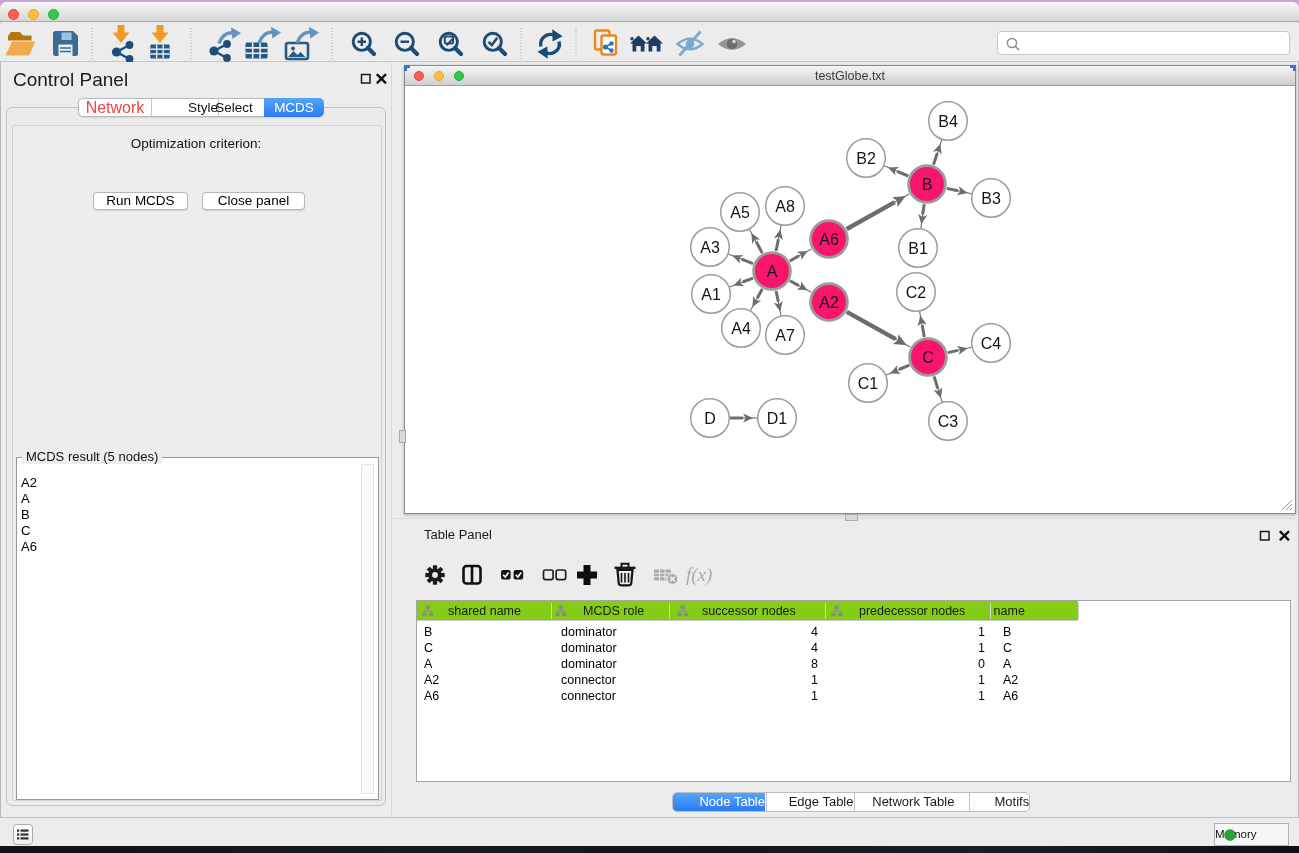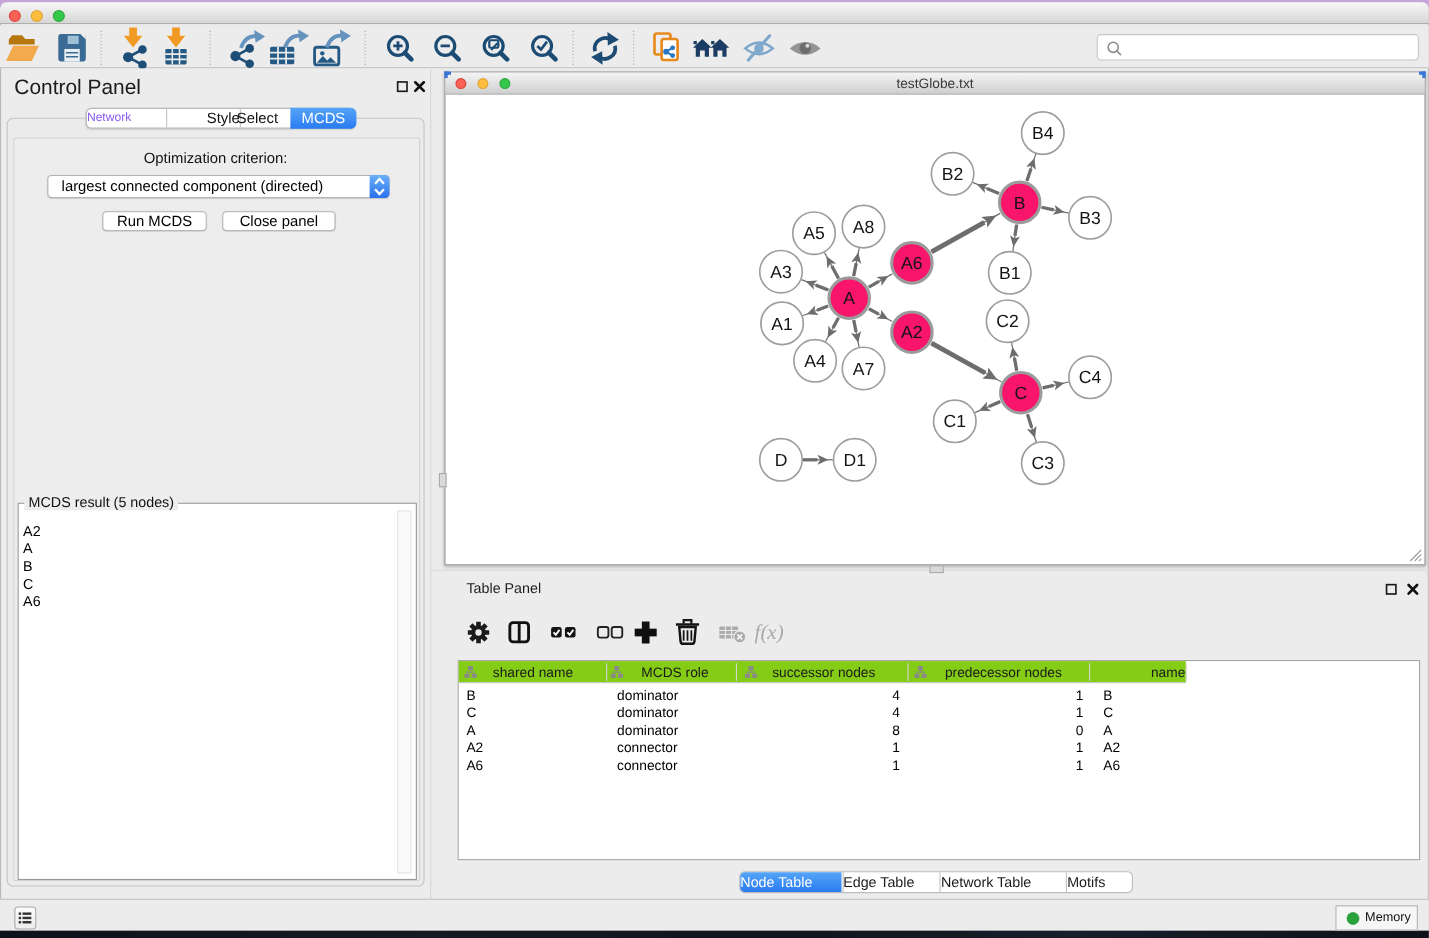--- a/index.html
+++ b/index.html
@@ -35,26 +35,26 @@
 #nw-title{position:absolute;left:0;top:3px;width:100%;text-align:center;font-size:12.5px;font-weight:normal;color:#3a3a3a}
 
 #tp-title{left:424px;top:525px;font-size:13px;color:#1c1c1c}
 #tbl{left:416px;top:598px;width:875px;height:182px;background:#fff;border:1px solid #a5a5a5}
 #tbl-head{position:absolute;left:0;top:0;width:661px;height:20px;background:#84cc16;border-bottom:1px solid #c9c9c9}
 .hsep{position:absolute;top:2px;width:1px;height:16px;background:#d4d4d4}
 .htxt{position:absolute;top:2.5px;font-size:12.5px;color:#1a1a1a}
 .row{position:absolute;font-size:12.5px;color:#000;height:16px;line-height:16px}
 
 #btabs{left:672px;top:790px;width:358px;height:20px;background:#fff;border:1px solid #bdbdbd;border-radius:5px}
-.bseg{position:absolute;top:0;height:18px;font-size:13px;line-height:18px;text-align:left;color:#1a1a1a}
+.bseg{position:absolute;top:0;height:18px;font-size:13px;line-height:18px;text-align:right;color:#1a1a1a}
 #bt-node{left:0;width:92px;background:linear-gradient(#55a5f8,#2a7bf1);color:#fff;border-radius:4px 0 0 4px}
 
 #sbar{left:0;top:815px;width:1299px;height:29px;background:#ececec;border-top:1px solid #c0c0c0}
 #lstbtn{left:13px;top:822px;width:20px;height:21px;background:linear-gradient(#fdfdfd,#ededed);border:1px solid #acacac;border-radius:3.5px}
-#membtn{left:1214px;top:821px;width:75px;height:23px;background:#f6f6f6;border:1px solid #b3b3b3;font-size:11.5px;color:#111;line-height:21px;padding-left:26px}
+#membtn{left:1214px;top:821px;width:75px;height:23px;background:#f6f6f6;border:1px solid #b3b3b3;font-size:11.5px;color:#111;line-height:21px;}
 .tl{border-radius:50%;position:absolute}
 </style></head><body>
 <div id="bgbot" class="abs"></div>
 <div id="win" class="abs">
 <div id="titlebar" class="abs">
 <div class="tl" style="left:7.5px;top:6.5px;width:11px;height:11px;background:#f96156;border:0.5px solid #e0443e"></div>
 <div class="tl" style="left:27.5px;top:6.5px;width:11px;height:11px;background:#fdbd3e;border:0.5px solid #e0a330"></div>
 <div class="tl" style="left:47.5px;top:6.5px;width:11px;height:11px;background:#34c84a;border:0.5px solid #2aa83b"></div>
 </div>
 <div id="toolbar" class="abs">
@@ -180,34 +180,27 @@
 <svg class="abs" style="left:358px;top:70px" width="32" height="16">
       <rect x="3.5" y="2.5" width="8.5" height="8.5" fill="none" stroke="#1a1a1a" stroke-width="1.5"></rect>
       <g stroke="#111" stroke-width="2.4" stroke-linecap="round">
         <line x1="19.5" y1="2.8" x2="27.3" y2="10.6"></line>
         <line x1="27.3" y1="2.8" x2="19.5" y2="10.6"></line>
       </g>
     </svg>
 <div id="cp-outer" class="abs"></div>
 <div id="cp-inner" class="abs"></div>
 <div class="abs" style="left:78px;top:96px;width:245px;height:19px;border-radius:5px;border:1px solid #b9b9b9;background:#fff;box-shadow:0 .5px 1px rgba(0,0,0,.1)">
-<div style="position:absolute;left:0;top:0;width:73px;height:17px;font-size:11px;line-height:17px;text-align:left;color:#8b5cf6;border-right:1px solid #c4c4c4">Network</div>
+<div style="position:absolute;left:0;top:0;width:73px;height:17px;font-size:16px;line-height:17px;text-align:center;color:#ef4444;border-right:1px solid #c4c4c4">Network</div>
 <div style="position:absolute;left:74px;top:0;width:66px;height:17px;font-size:13.5px;line-height:17px;text-align:right;color:#111;border-right:1px solid #c4c4c4">Style</div>
 <div style="position:absolute;left:126px;top:0;width:58px;height:17px;font-size:13.5px;line-height:17px;text-align:center;color:#111">Select</div>
 <div style="position:absolute;left:185px;top:-1px;width:60px;height:19px;font-size:13.5px;line-height:19px;text-align:center;color:#fff;background:linear-gradient(#55a5f8,#2a7bf1);border-radius:0 5px 5px 0">MCDS</div>
 </div>
 
 <div id="opt-label" class="abs">Optimization criterion:</div>
-<div id="combo" class="abs">
-      <span class="txt">largest connected component (directed)</span>
-      <span class="step"><svg width="18" height="21">
-          <polyline points="5,8 9,3.6 13,8" fill="none" stroke="#fff" stroke-width="2"></polyline>
-          <polyline points="5,13 9,17.4 13,13" fill="none" stroke="#fff" stroke-width="2"></polyline>
-        </svg></span>
-    </div>
 <div id="btn-run" class="btn abs">Run MCDS</div>
 <div id="btn-close" class="btn abs">Close panel</div>
 <div id="grp" class="abs"></div>
 <div id="grp-sb" class="abs"></div>
 <div id="grp-label" class="abs">MCDS result (5 nodes)</div>
 <div id="grp-list" class="abs">A2<br>A<br>B<br>C<br>A6</div>
 <div id="vdiv" class="abs"></div>
 <div id="hdiv" class="abs"></div>
 <div id="nw" class="abs">
  <div style="position:absolute;left:-1px;top:-1px;width:6px;height:3px;background:#3875d7;z-index:5"></div>
@@ -443,21 +436,21 @@
             <rect x="6.8" y="7.6" width="4.6" height="3.6"></rect>
           </g>
           <g stroke="#8a8a8a" stroke-width="1" fill="none">
             <path d="M5.7,4.1 V6 M2.5,7.6 V6 H9.1 V7.6"></path>
           </g>
         </svg>
         <div class="htxt" style="left:31px">shared name</div>
         <div class="htxt" style="left:166px">MCDS role</div>
         <div class="htxt" style="left:285px">successor nodes</div>
         <div class="htxt" style="left:442px">predecessor nodes</div>
-        <div class="htxt" style="left:576.6px;width:84px;text-align:right">name</div>
+        <div class="htxt" style="left:576.6px;width:84px;text-align:left">name</div>
       </div>
 <div class="row" style="left:7px;top:23px">B</div>
       <div class="row" style="left:144px;top:23px">dominator</div>
       <div class="row" style="left:301px;top:23px;width:100px;text-align:right">4</div>
       <div class="row" style="left:468px;top:23px;width:100px;text-align:right">1</div>
       <div class="row" style="left:586px;top:23px">B</div>
       <div class="row" style="left:7px;top:39px">C</div>
       <div class="row" style="left:144px;top:39px">dominator</div>
       <div class="row" style="left:301px;top:39px;width:100px;text-align:right">4</div>
       <div class="row" style="left:468px;top:39px;width:100px;text-align:right">1</div>

